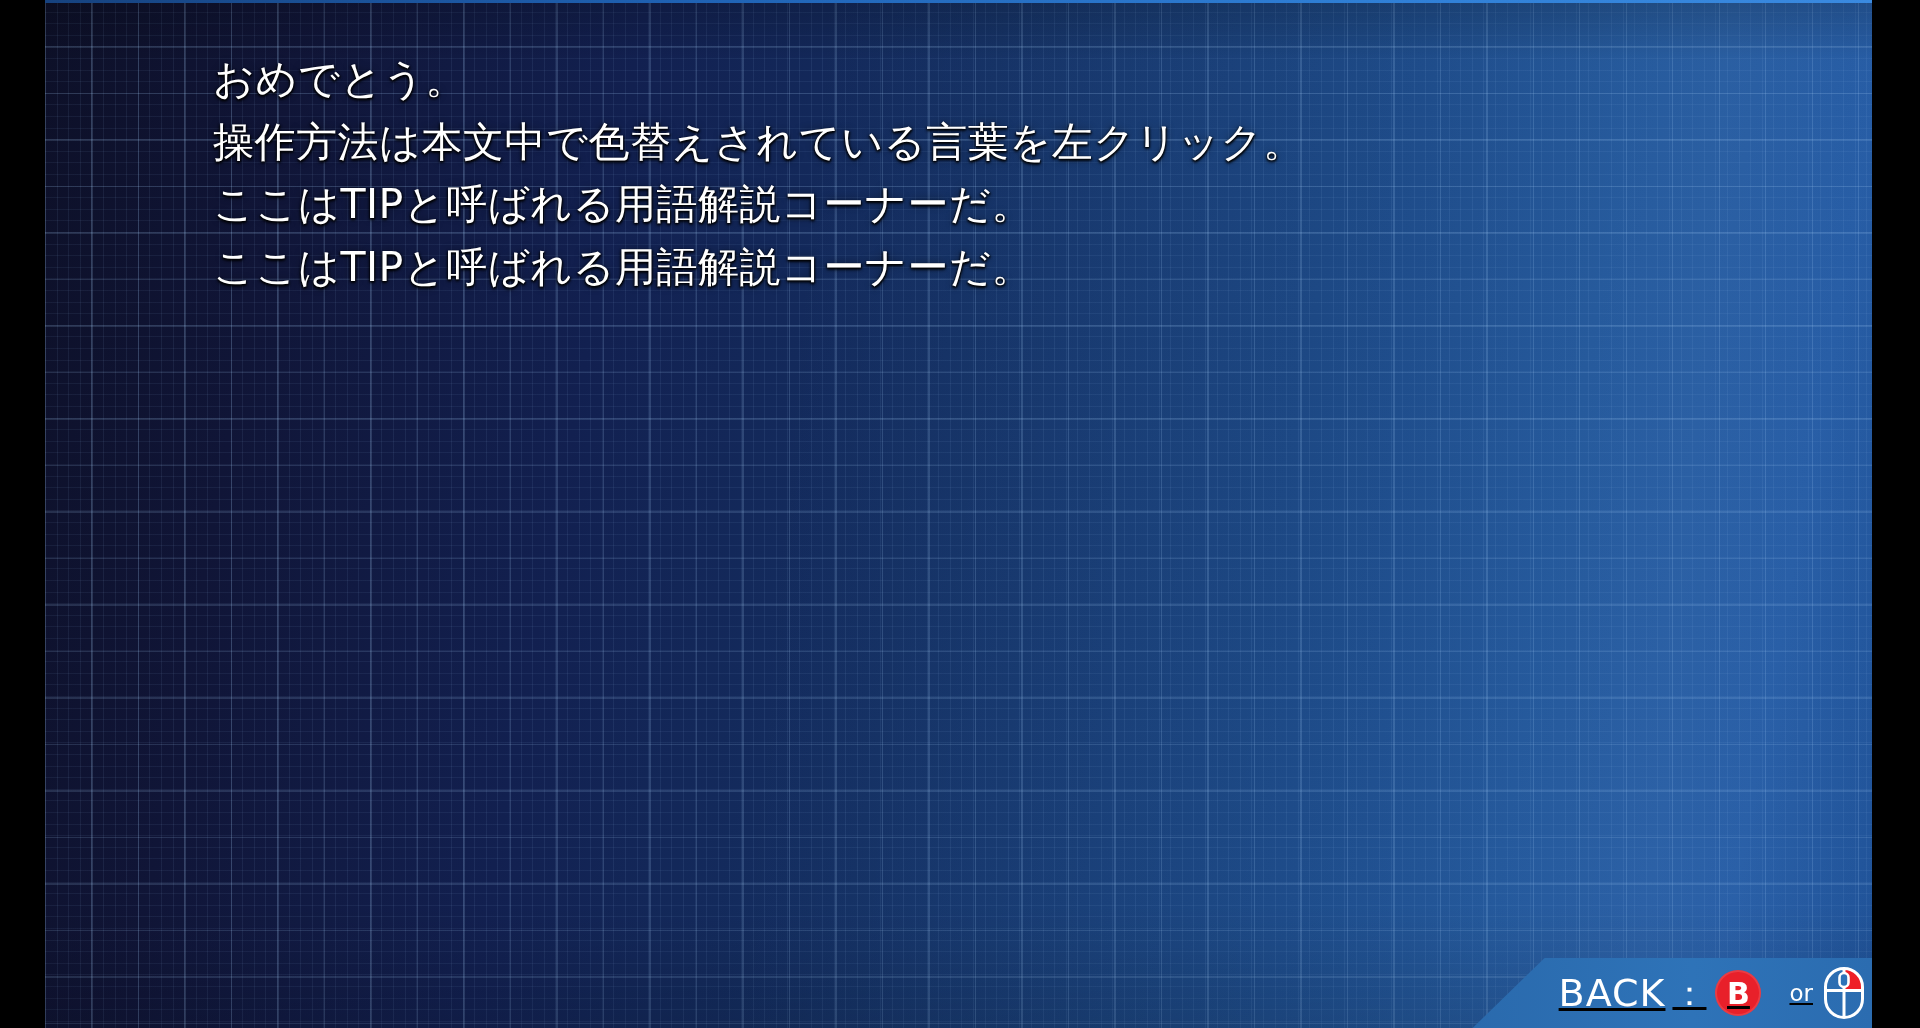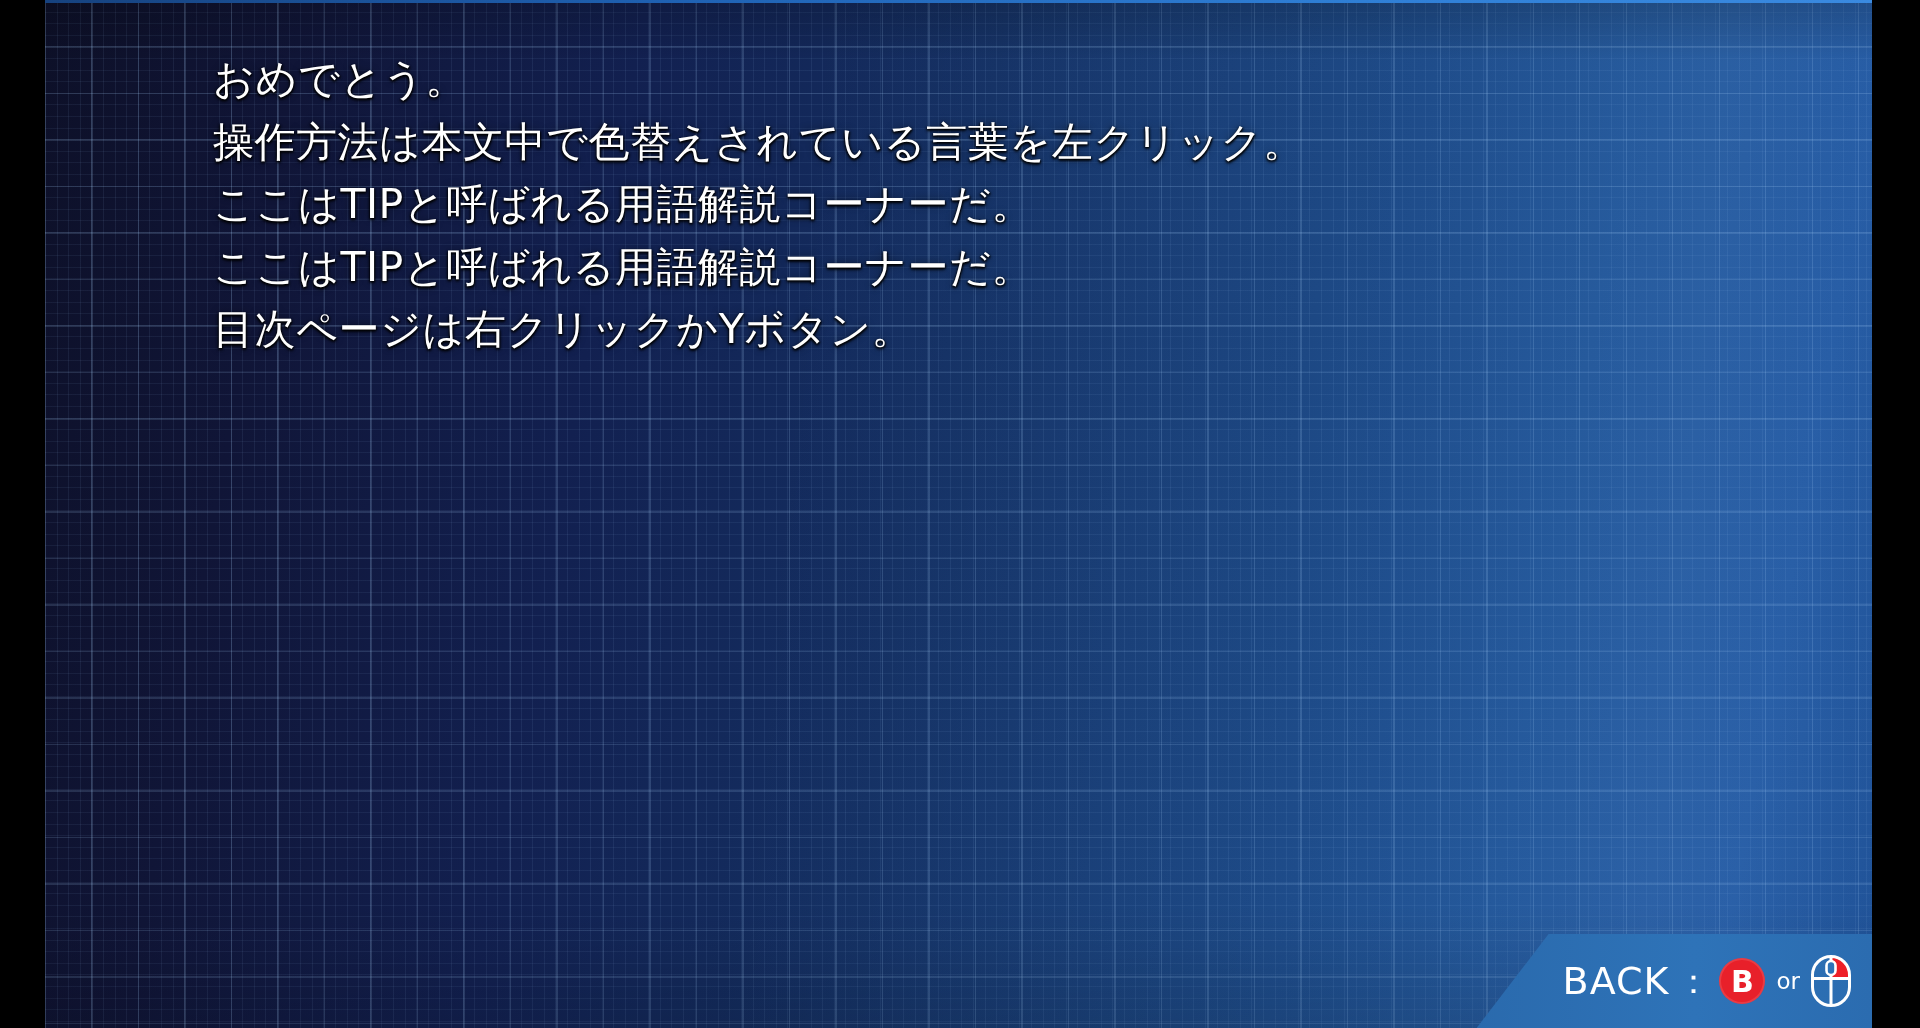--- a/index.html
+++ b/index.html
@@ -107,29 +107,30 @@
        1px 1px 2px rgba(0,0,0,0.8),
       -1px 1px 2px rgba(0,0,0,0.55),
        0 0 8px rgba(0,0,0,0.45);
   }
 
   
   #back-banner {
     position: absolute;
     right: 0;
     bottom: 0px;
-    height: 94px;
+    height: 70px;
     padding-left: 86px;
-    padding-right: 20px;
+    padding-right: 7px;
     display: flex;
     align-items: center;
     gap: 0px;
     background: linear-gradient(to right, #2a6aad 0%, #2e73b8 55%, #2b6cb0 100%);
     clip-path: polygon(72px 0, 100% 0, 100% 100%, 0 100%);
     z-index: 8;
+    text-decoration: underline;
   }
   #back-label {
     font-family: "DejaVu Sans", "Liberation Sans", sans-serif;
     font-size: 38px;
     color: #ffffff;
     letter-spacing: 1px;
     line-height: 1;
   }
   #back-colon {
     font-family: "DejaVu Sans", "Liberation Sans", sans-serif;
@@ -150,21 +151,21 @@
     display: flex;
     align-items: center;
     justify-content: center;
     box-shadow: inset 0 0 0 2px rgba(255,255,255,0.12);
     flex: none;
   }
   #or-word {
     font-family: "DejaVu Sans", "Liberation Sans", sans-serif;
     font-size: 23px;
     color: #ffffff;
-    margin: 0 10px 0 11px;
+    margin: 0 10px 0 28px;
     line-height: 1;
   }
   #mouse-icon {
     width: 42px;
     height: 54px;
     flex: none;
     display: block;
   }
 
   
@@ -189,21 +190,20 @@
     <div id="grid-coarse"></div>
     <div id="sheen"></div>
     <div id="vignette"></div>
     <div id="top-rule"></div>
 
     <div id="tip-text">
       <div class="tip-line">おめでとう。</div>
       <div class="tip-line">操作方法は本文中で色替えされている言葉を左クリック。</div>
       <div class="tip-line">ここはTIPと呼ばれる用語解説コーナーだ。</div>
       <div class="tip-line">ここはTIPと呼ばれる用語解説コーナーだ。</div>
-      <div class="tip-line">目次ページは右クリックかYボタン。</div>
     </div>
 
     <div id="back-banner">
       <span id="back-label">BACK</span>
       <span id="back-colon">：</span>
       <span class="btn-glyph">B</span>
       <span id="or-word">or</span>
 
       <svg id="mouse-icon" viewBox="0 0 42 54" aria-hidden="true">
 

